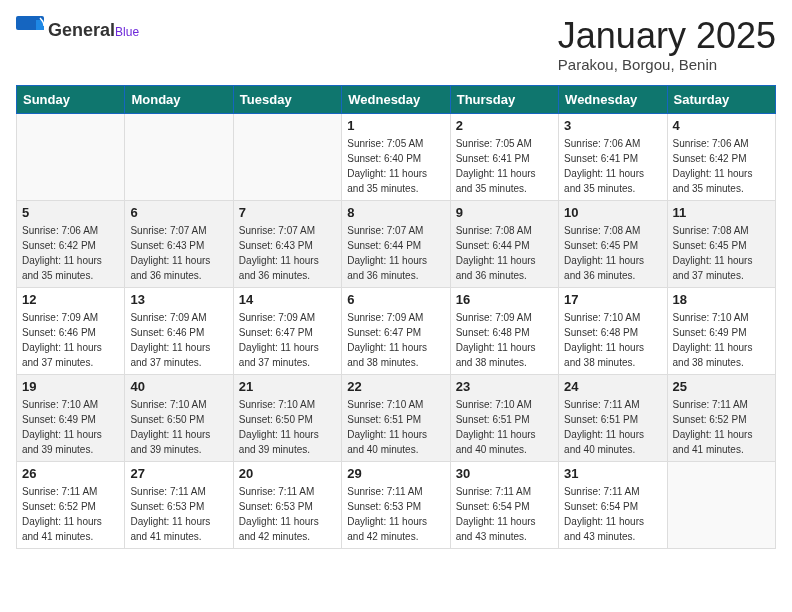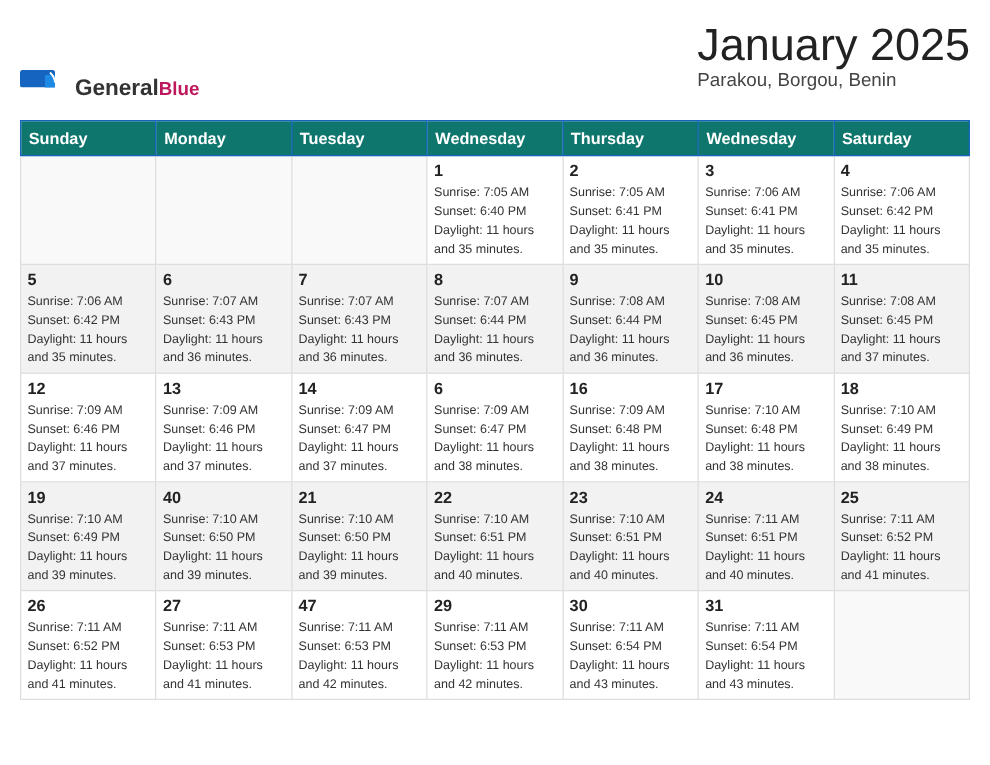--- a/index.html
+++ b/index.html
@@ -12,33 +12,32 @@
     }
     .header {
       display: flex;
       justify-content: space-between;
       align-items: flex-start;
       margin-bottom: 12px;
     }
     .logo {
       display: flex;
       align-items: center;
-      gap: 16px;
-      margin-top: 40px;
+      gap: 4px;
     }
     .logo-text-general {
       font-size: 18px;
       font-weight: bold;
       color: #333;
       line-height: 1;
     }
     .logo-text-blue {
-      font-size: 15px;
-      font-weight: bold;
-      color: #be185d;
+      font-size: 12px;
+      font-weight: normal;
+      color: #6d28d9;
       line-height: 1;
     }
     .logo-icon {
       width: 28px;
       height: 28px;
     }
     .title-block {
       text-align: left;
     }
     .month-title {
@@ -244,21 +243,21 @@
       <tr>
         <td>
           <div class="day-number">26</div>
           <div class="day-info">Sunrise: 7:11 AM<br>Sunset: 6:52 PM<br>Daylight: 11 hours and 41 minutes.</div>
         </td>
         <td>
           <div class="day-number">27</div>
           <div class="day-info">Sunrise: 7:11 AM<br>Sunset: 6:53 PM<br>Daylight: 11 hours and 41 minutes.</div>
         </td>
         <td>
-          <div class="day-number">47</div>
+          <div class="day-number">20</div>
           <div class="day-info">Sunrise: 7:11 AM<br>Sunset: 6:53 PM<br>Daylight: 11 hours and 42 minutes.</div>
         </td>
         <td>
           <div class="day-number">29</div>
           <div class="day-info">Sunrise: 7:11 AM<br>Sunset: 6:53 PM<br>Daylight: 11 hours and 42 minutes.</div>
         </td>
         <td>
           <div class="day-number">30</div>
           <div class="day-info">Sunrise: 7:11 AM<br>Sunset: 6:54 PM<br>Daylight: 11 hours and 43 minutes.</div>
         </td>

